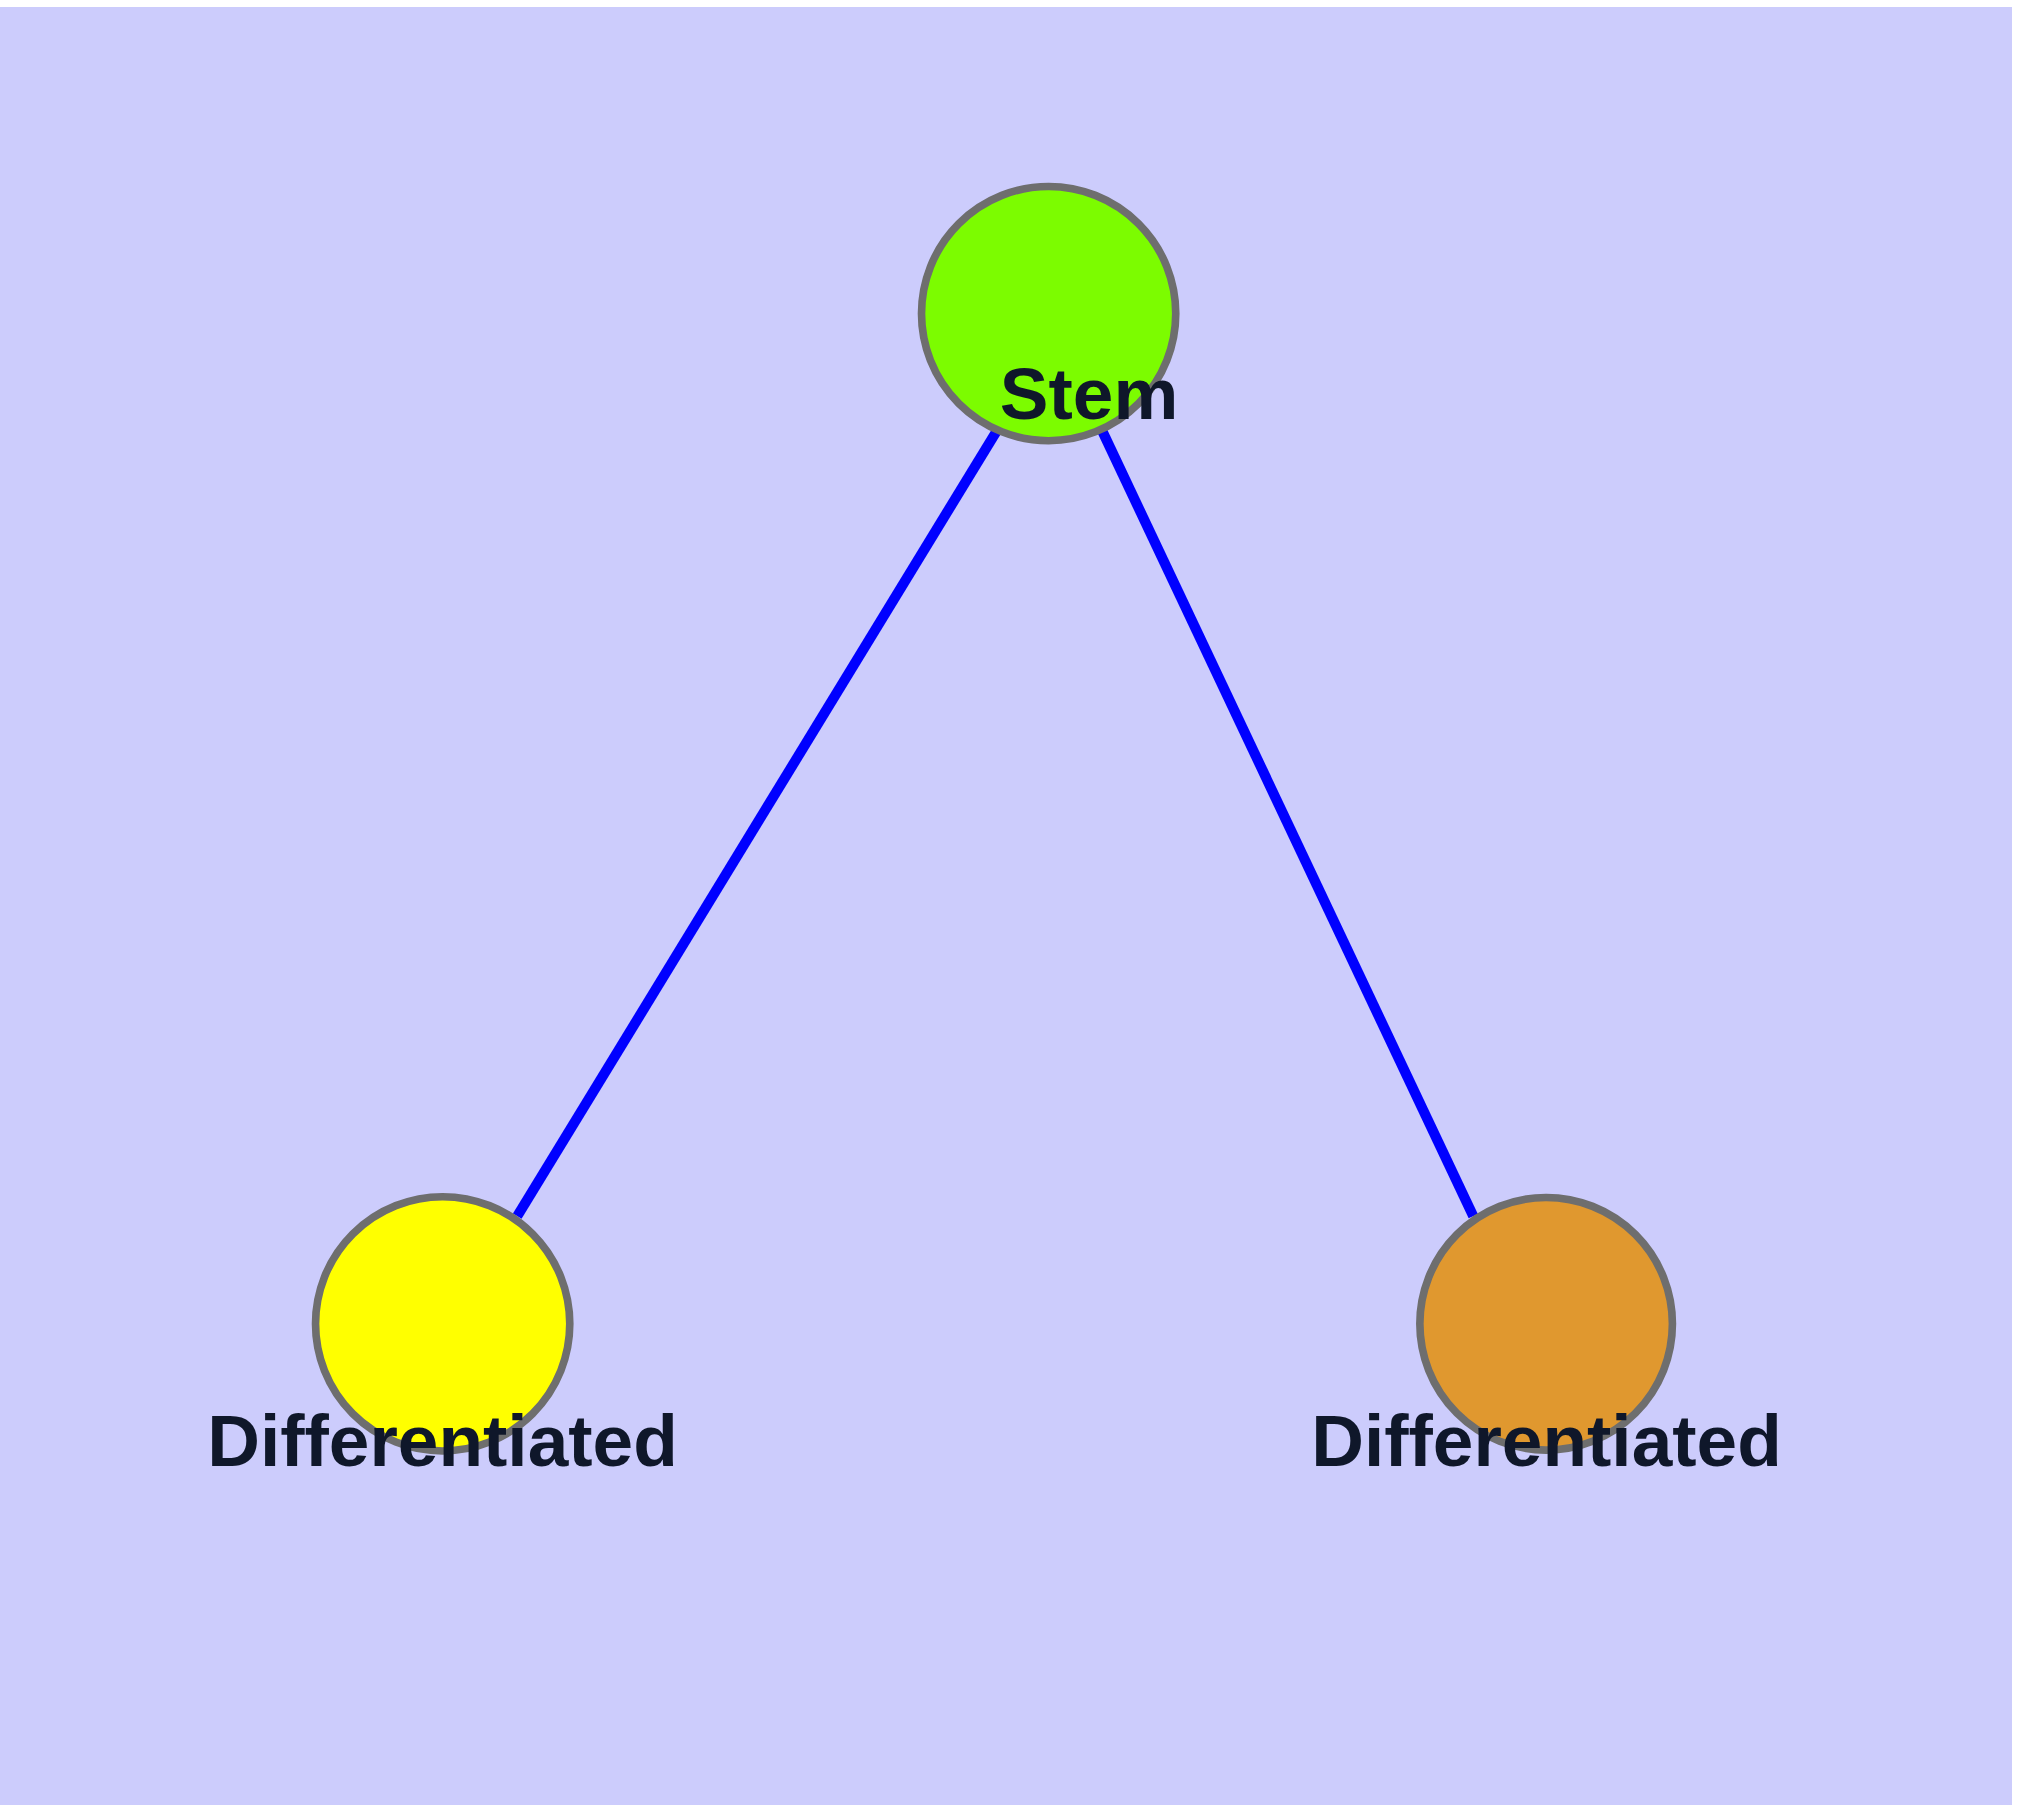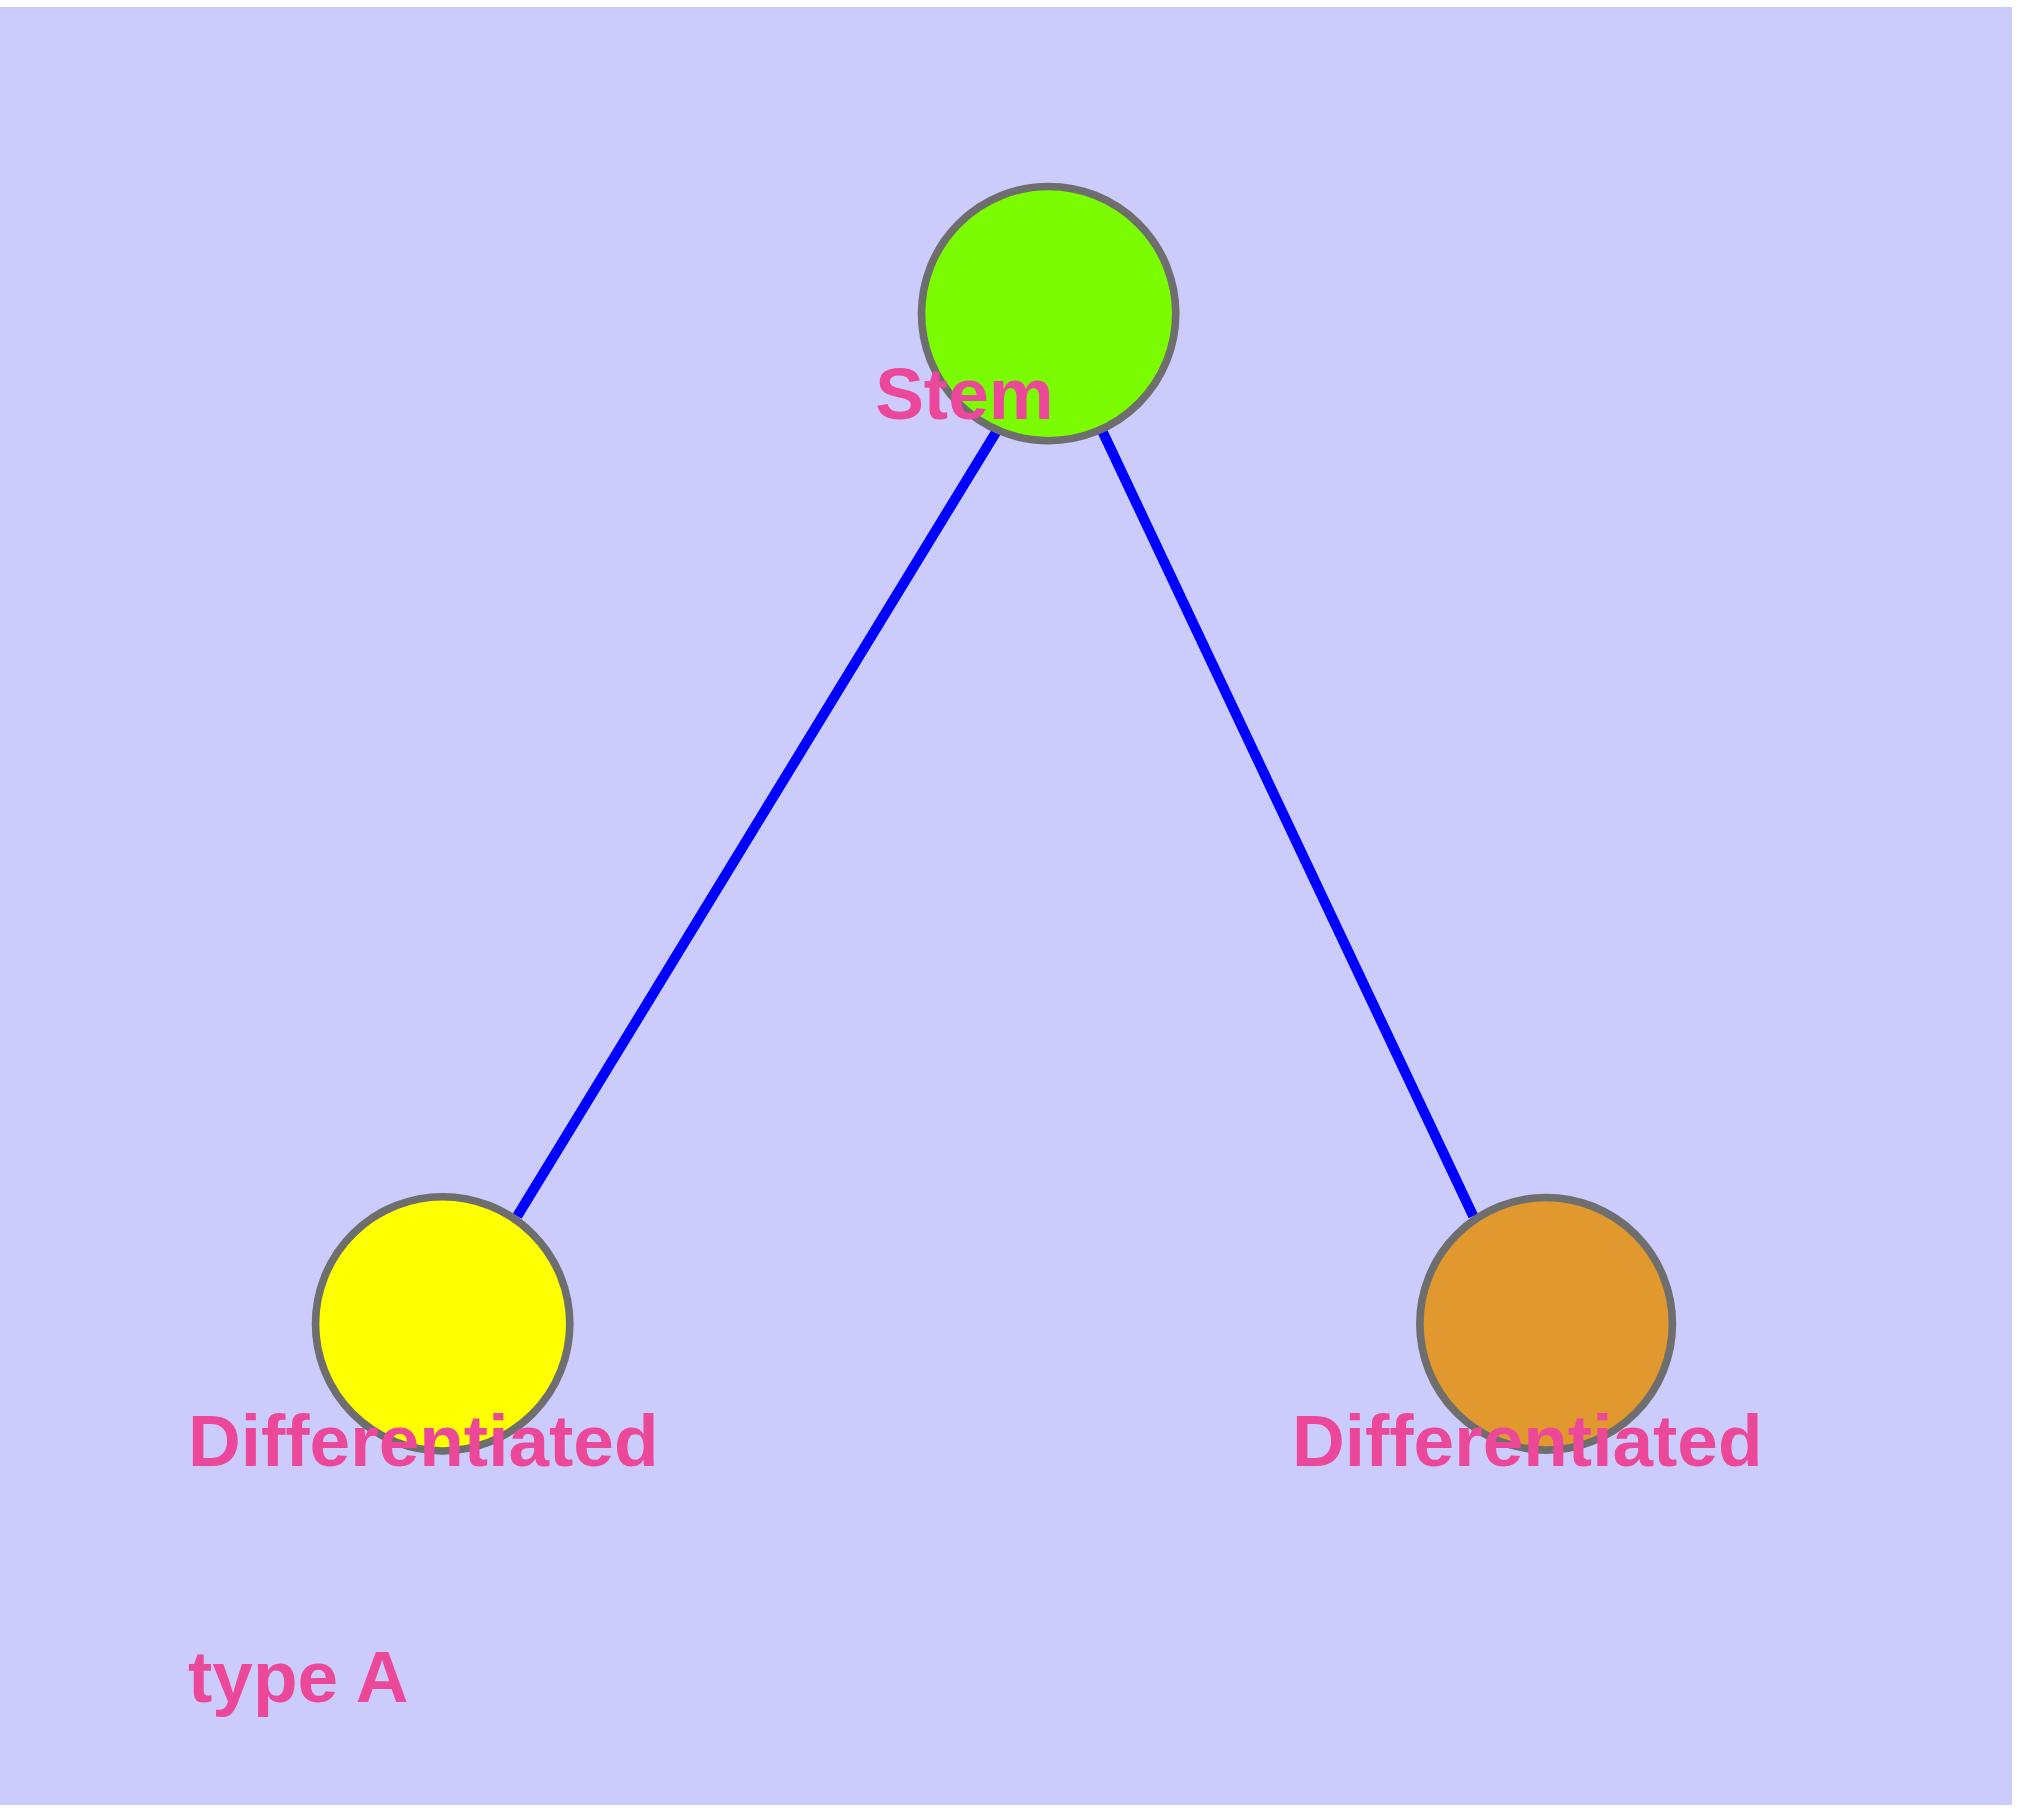--- a/index.html
+++ b/index.html
@@ -34,22 +34,23 @@
     stroke: #6e6e6e;
     stroke-width: 9;
   }
   .edge-line {
     stroke: #0000ff;
     stroke-width: 12;
     stroke-linecap: butt;
   }
   .node-label {
     position: absolute;
-    color: #ec4899;
+    color: #0f172a;
     font-weight: bold;
+    text-align: center;
     line-height: 1.08;
     white-space: pre;
     pointer-events: none;
     font-family: "Liberation Sans", sans-serif;
   }
   #label-stem {
     font-size: 73px;
     left: 794px;
     top: 276px;
     width: 509px;
@@ -86,21 +87,20 @@
 
     <circle class="node-circle" cx="1237" cy="370" r="150" fill="#7cfc00" style="stroke: rgb(110, 110, 110); stroke-width: 9;"></circle>
   </svg>
 
   <div class="node-label" id="label-stem">
     <span>Stem</span>
   </div>
 
   <div class="node-label" id="label-type-a">
     <div>Differentiated</div>
-    <div>type A</div>
   </div>
 
   <div class="node-label" id="label-type-b">
     <div>Differentiated</div>
   </div>
 
 </div>
 
 
 </body></html>

